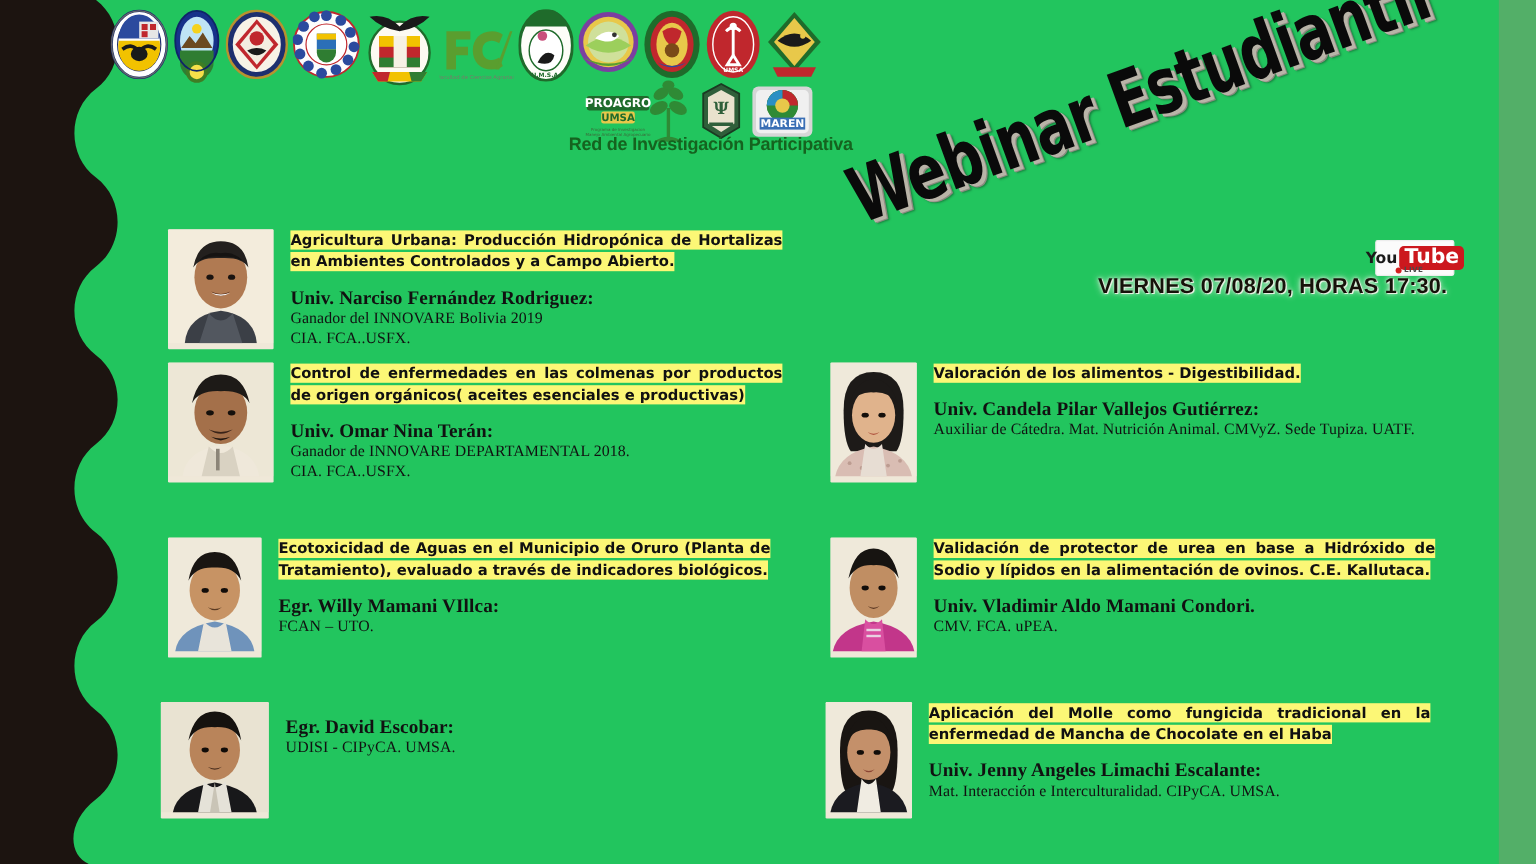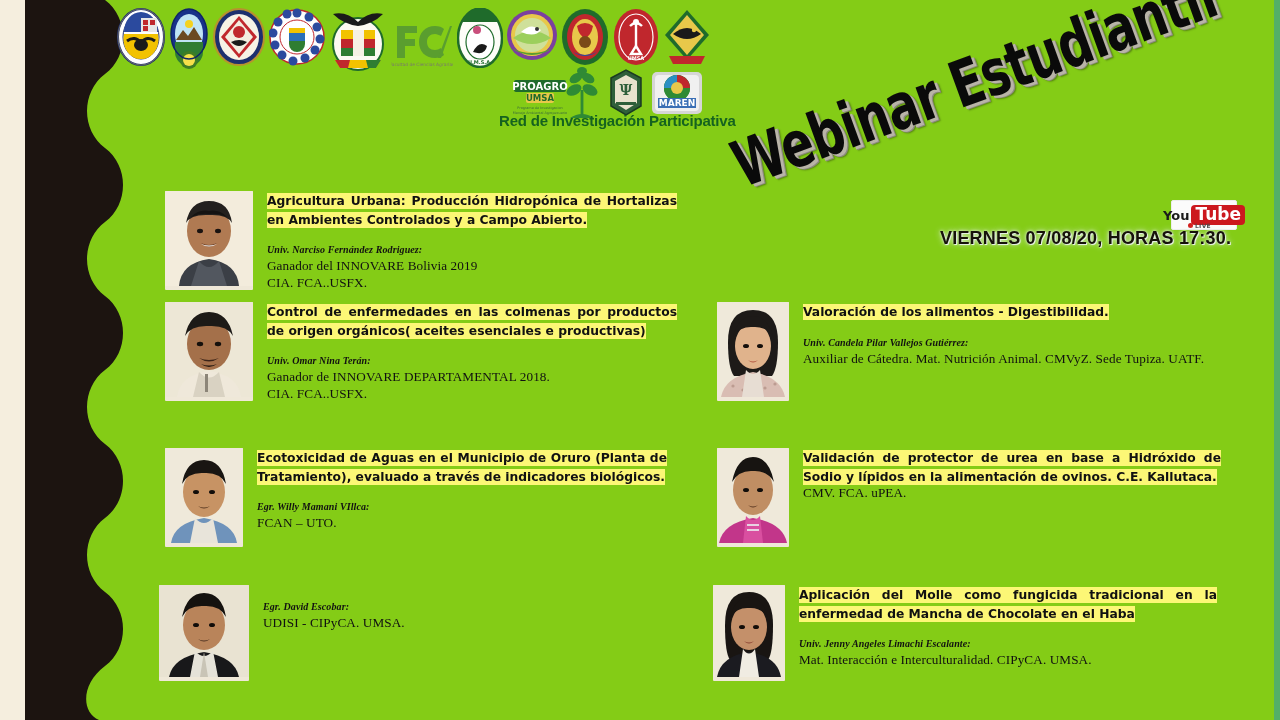--- a/index.html
+++ b/index.html
@@ -2,21 +2,21 @@
 <html><head>
 <meta charset="utf-8">
 <style>
   html,body{margin:0;padding:0;}
   body{
     width:1280px;height:720px;overflow:hidden;
     background:#F5EEDE;
     font-family:"Liberation Sans", sans-serif;
     position:relative;
   }
-  #poster{position:absolute;inset:0;background:#84cc16;overflow:hidden;margin-left:25px;}
+  #poster{position:absolute;inset:0;background:#22c55e;overflow:hidden;}
 
   
   .left-wave{position:absolute;left:0;top:0;width:110px;height:720px;}
   .right-bar{position:absolute;left:1249px;top:0;width:31px;height:720px;}
 
   
   .logos{position:absolute;left:92px;top:8px;width:600px;height:120px;}
   .logo-row-a{position:absolute;left:0;top:0;display:flex;align-items:flex-start;gap:4px;}
   .logo-row-b{position:absolute;left:395px;top:58px;display:flex;align-items:flex-start;gap:6px;}
   .seal{position:relative;display:block;}
@@ -75,21 +75,21 @@
     display:inline;
   }
   .etitle-box{text-align:justify;}
   .etitle-box > span{
     background:#FCF776;
     box-decoration-break:clone;-webkit-box-decoration-break:clone;
     padding:1px 0;
   }
   .ename{
     font-family:"Liberation Serif", serif;
-    font-weight:700;font-style:italic;font-size:10px;
+    font-weight:700;font-size:16px;
     color:#111;margin-top:13px;line-height:17px;letter-spacing:.1px;
   }
   .edetail{
     font-family:"Liberation Serif", serif;
     font-size:13.2px;color:#111;line-height:16.5px;
     letter-spacing:.1px;
   }
   .edetail.justify{text-align:justify;}
 </style>
 </head>
@@ -432,20 +432,21 @@
         <path d="M2,95 q4,-20 34,-25 q30,5 34,25z" fill="#c2368a"></path>
         <path d="M29,68 q7,8 14,0 l3,27 h-20z" fill="#d94fa0"></path>
         <g fill="#e8d2e2">
             <rect x="30" y="76" width="12" height="2"></rect>
             <rect x="30" y="81" width="12" height="2"></rect>
           </g>
       </svg>
     </div>
     <div class="etext" style="width:418px;">
       <div class="etitle-box"><span class="etitle">Validación de protector de urea en base a Hidróxido de Sodio y lípidos en la alimentación de ovinos. C.E. Kallutaca.</span></div>
+      <div class="ename">Univ. Vladimir Aldo Mamani Condori.</div>
       <div class="edetail">CMV. FCA. uPEA.</div>
     </div>
   </div>
 
   <div class="entry" style="left:688px;top:585px;width:530px;">
     <div class="photo">
       <svg width="72" height="92" viewBox="0 0 72 92">
         <rect width="72" height="92" fill="#EFE9DA"></rect>
         <path d="M12,40 q0,-33 24,-33 q24,0 24,33 q0,28 -5,35 h-38 q-5,-7 -5,-35z" fill="#191512"></path>
         <ellipse cx="36" cy="42" rx="18" ry="23" fill="#c4906a"></ellipse>

